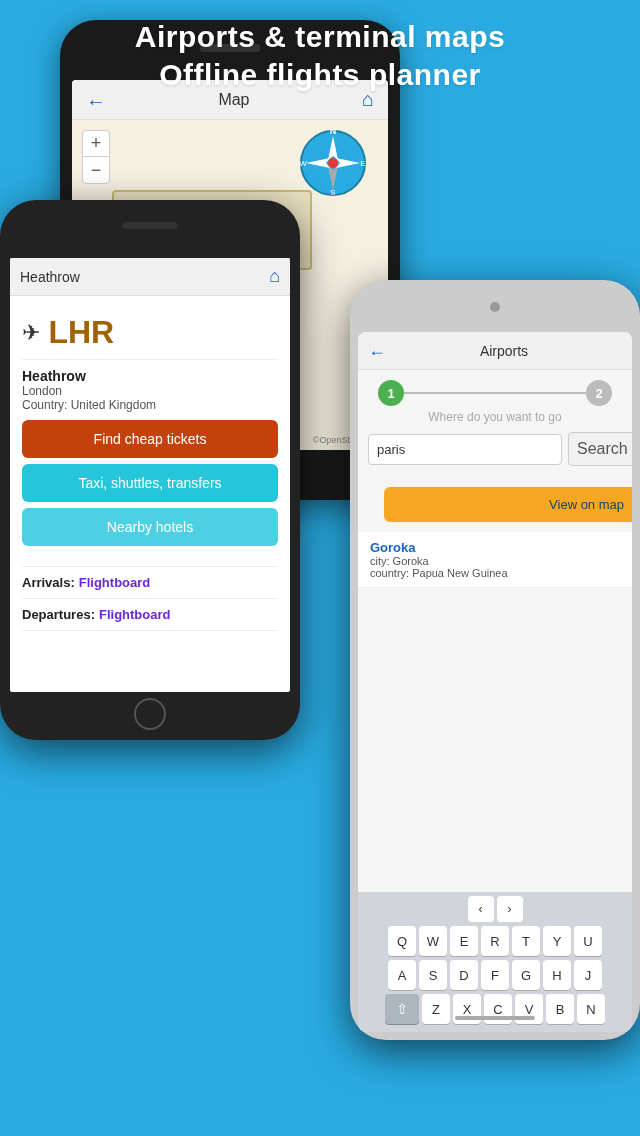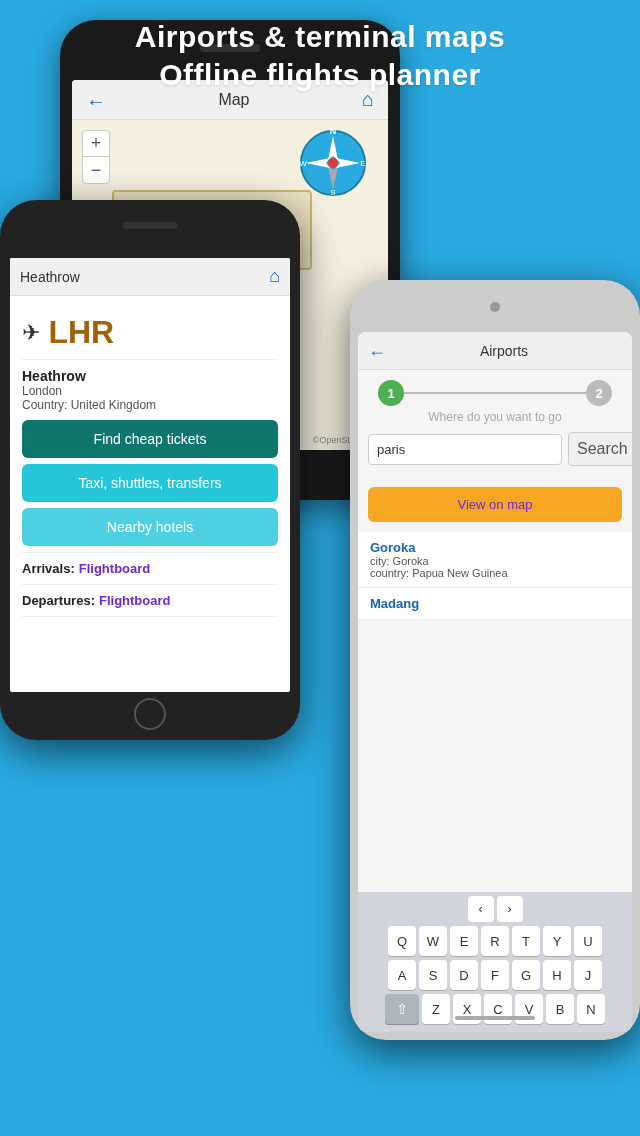--- a/index.html
+++ b/index.html
@@ -233,27 +233,27 @@
       border: none;
       border-radius: 6px;
       padding: 11px 10px;
       font-size: 14px;
       font-weight: 500;
       color: white;
       text-align: center;
       cursor: pointer;
       width: 100%;
     }
-    .btn-green { background: #0f766e; }
+    .btn-green { background: #c2410c; }
     .btn-red { background: #e53935; }
     .btn-teal { background: #26c6da; }
     .btn-teal2 { background: #4dd0e1; }
 
     .lhr-flightboard {
-      margin-top: 6px;
+      margin-top: 20px;
       border-top: 1px solid #eee;
     }
     .lhr-fb-row {
       display: flex;
       align-items: center;
       padding: 8px 0;
       border-bottom: 1px solid #eee;
       font-size: 13px;
     }
     .lhr-fb-label {
@@ -384,29 +384,29 @@
       background: #f0f0f0;
       border: 1px solid #ccc;
       border-radius: 4px;
       padding: 7px 8px;
       font-size: 16px;
       color: #555;
       white-space: nowrap;
     }
     .view-map-btn {
       background: #f5a623;
-      color: #6d28d9;
+      color: #0c4a6e;
       border: none;
       border-radius: 6px;
       padding: 10px 14px;
       font-size: 13px;
       font-weight: 500;
-      margin: 0 10px 10px;
+      margin: 0 26px 10px;
       width: calc(100% - 20px);
-      text-align: center;
+      text-align: right;
     }
     .result-item {
       padding: 8px 12px;
       border-bottom: 1px solid #eee;
       background: white;
     }
     .result-name {
       font-size: 13px;
       font-weight: 700;
       color: #1565c0;
@@ -610,23 +610,20 @@
       <button class="search-btn">Search</button>
     </div>
     
     <button class="view-map-btn">View on map</button>
     
     <div class="result-item">
       <div class="result-name">Goroka</div>
       <div class="result-detail">city: Goroka</div>
       <div class="result-detail">country: Papua New Guinea</div>
     </div>
-    <div class="result-item2">
-      <div class="result-name2">Madang</div>
-    </div>
     
     <div class="keyboard-area">
 
       <div class="kb-row">
         <div class="kb-arrow">‹</div>
         <div class="kb-arrow">›</div>
       </div>
 
       <div class="kb-row">
         <div class="kb-key">Q</div>

